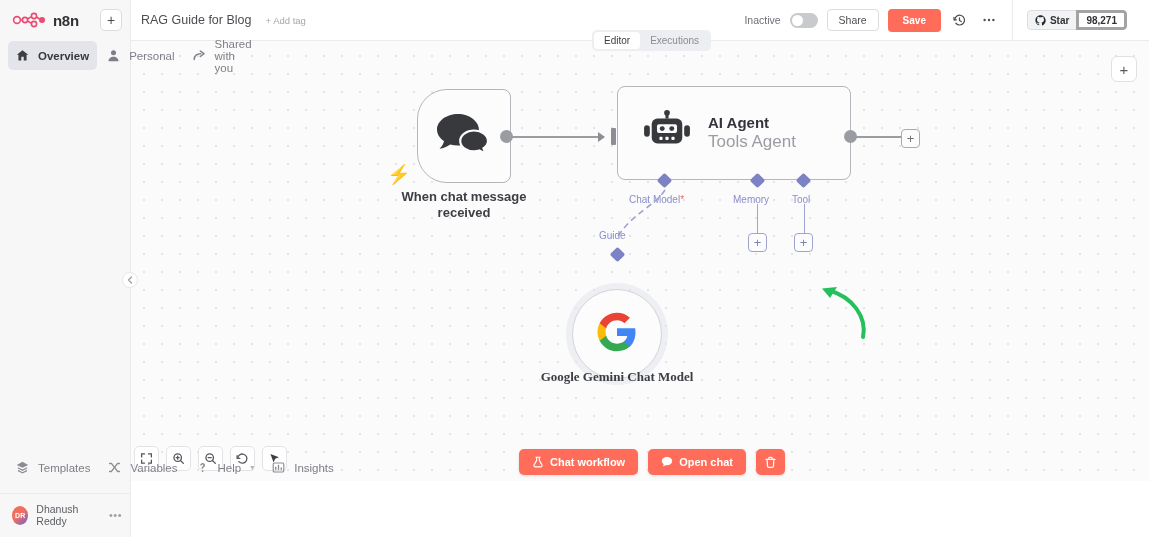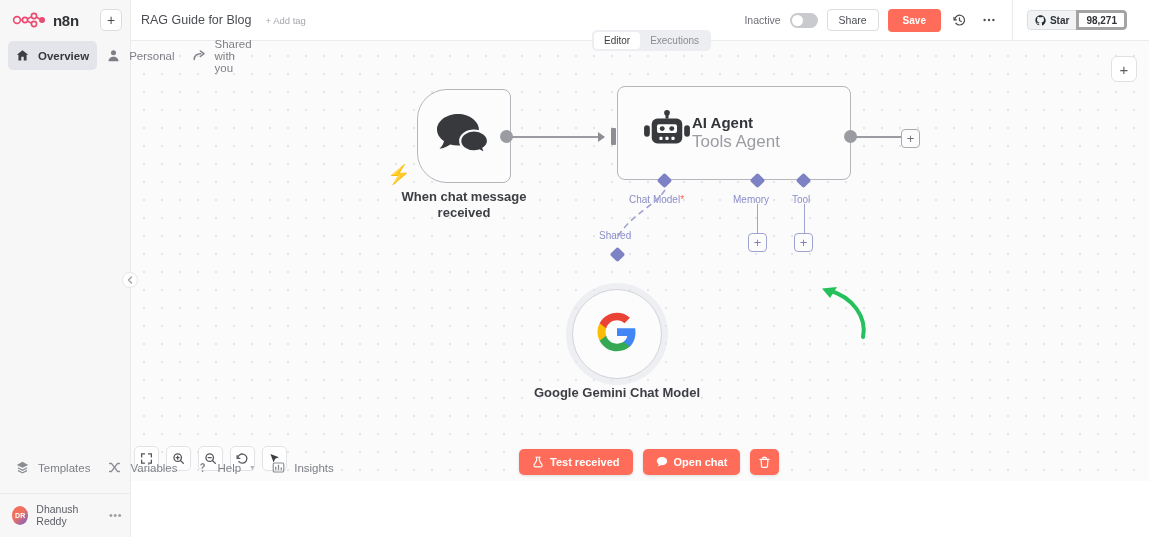--- a/index.html
+++ b/index.html
@@ -131,21 +131,21 @@
 
   .trigger-node {
     position: absolute; left: 286px; top: 48px; width: 94px; height: 94px;
     background: #fcfcfd; border: 1.5px solid #b4b6bb;
     border-radius: 30px 8px 8px 30px;
     display: flex; align-items: center; justify-content: center;
   }
   .agent-node {
     position: absolute; left: 486px; top: 45px; width: 234px; height: 94px;
     background: #fcfcfd; border: 1.5px solid #b4b6bb; border-radius: 8px;
-    display: flex; align-items: center; padding-left: 26px; gap: 2px;
+    display: flex; align-items: center; padding-left: 26px; gap: 18px;
   }
   .agent-title { font-size: 15px; color: #33353a; font-weight: 600; line-height: 1.25; }
   .agent-sub { font-size: 17px; color: #9b9da2; }
 
   .gemini-node {
     position: absolute; left: 441px; top: 248px; width: 90px; height: 90px;
     border-radius: 50%; background: #fcfcfd; border: 1.5px solid #d3d4d8;
     display: flex; align-items: center; justify-content: center;
     box-shadow: 0 0 0 6px rgba(228,229,234,0.55);
   }
@@ -406,33 +406,33 @@
 
       <svg style="position:absolute; left:470px; top:145px; width:80px; height:70px;">
         <path d="M64 4 C54 20, 30 28, 16 52" stroke="#9fa3d2" stroke-width="1.6" fill="none" stroke-dasharray="6 4"></path>
       </svg>
 
       <div class="vwire" style="left:626px; top:163px; height:34px;"></div>
       <div class="plus-sq sub" style="left:617px; top:192px;">+</div>
       <div class="vwire" style="left:672.5px; top:163px; height:34px;"></div>
       <div class="plus-sq sub" style="left:663px; top:192px;">+</div>
 
-      <div class="conn-label" style="left:468px; top:189px;">Shared</div>
+      <div class="conn-label" style="left:468px; top:189px;">Guide</div>
       <div class="diamond" style="left:481px; top:208px;"></div>
       <div class="gemini-node">
         <span>
           <svg width="42" height="42" viewBox="0 0 48 48">
             <path fill="#4285F4" d="M45.1 24.5c0-1.6-.1-3.2-.4-4.7H24v8.9h11.8c-.5 2.7-2.1 5-4.4 6.6v5.5h7.1c4.2-3.8 6.6-9.5 6.6-16.3z"></path>
             <path fill="#34A853" d="M24 46c6 0 11-2 14.6-5.3l-7.1-5.5c-2 1.3-4.5 2.1-7.5 2.1-5.8 0-10.7-3.9-12.4-9.1H4.2v5.7C7.8 41.1 15.3 46 24 46z"></path>
             <path fill="#FBBC05" d="M11.6 28.2c-.4-1.3-.7-2.7-.7-4.2s.3-2.9.7-4.2v-5.7H4.2C2.6 17.2 1.7 20.5 1.7 24s.9 6.8 2.5 9.9l7.4-5.7z"></path>
             <path fill="#EA4335" d="M24 10.7c3.3 0 6.2 1.1 8.5 3.3l6.3-6.3C35 4.1 30 2 24 2 15.3 2 7.8 6.9 4.2 14.1l7.4 5.7c1.7-5.2 6.6-9.1 12.4-9.1z"></path>
           </svg>
         </span>
       </div>
-      <div class="node-label" style="left:400px; top:344px; width:172px;">Google Gemini Chat Model</div>
+      <div class="node-label" style="left:400px; top:328px; width:172px;font-family:Liberation Serif, serif;">Google Gemini Chat Model</div>
 
       <svg class="green-arrow" width="60" height="58" viewBox="0 0 60 58">
         <path d="M46 54 C50 34, 36 14, 11 7" stroke="#25c05c" stroke-width="4" fill="none" stroke-linecap="round"></path>
         <path d="M5 5.5 L20 4 L13 15 Z" fill="#25c05c"></path>
       </svg>
 
       <div class="green-wire" style="left:178px; top:452px; width:80px; height:60px; border-radius:9px 9px 0 0; border-bottom:none;"></div>
       <div class="bn" style="left:140px; top:462px;">
         <div class="bn-box">
           <svg width="44" height="40" viewBox="0 0 48 44">
@@ -499,21 +499,21 @@
             </svg>
         </div>
       </div>
 
       <div class="bottom-actions">
         <div class="pill">
           <svg width="12" height="12" viewBox="0 0 16 16" fill="none" stroke="#fff" stroke-width="1.5" stroke-linecap="round" stroke-linejoin="round">
               <path d="M6.2 1.6v4.2L2.6 12.2A1.6 1.6 0 0 0 4 14.5h8a1.6 1.6 0 0 0 1.4-2.3L9.8 5.8V1.6"></path>
               <path d="M5.2 1.6h5.6"></path>
             </svg>
-          <span>Test received</span>
+          <span>Chat workflow</span>
         </div>
         <div class="pill">
           <svg width="12" height="12" viewBox="0 0 16 16" fill="#fff">
               <path d="M8 1.4c-3.8 0-6.9 2.4-6.9 5.4 0 1.7 1 3.2 2.5 4.2-.2 1.1-.8 2.1-1.6 2.8 1.5-.2 2.9-.8 4-1.6.6.1 1.3.2 2 .2 3.8 0 6.9-2.4 6.9-5.6S11.8 1.4 8 1.4z"></path>
             </svg>
           <span>Open chat</span>
         </div>
         <div class="pill square">
           <svg width="13" height="13" viewBox="0 0 16 16" fill="none" stroke="#fff" stroke-width="1.5" stroke-linecap="round" stroke-linejoin="round">
               <path d="M2.4 4.2h11.2"></path>

